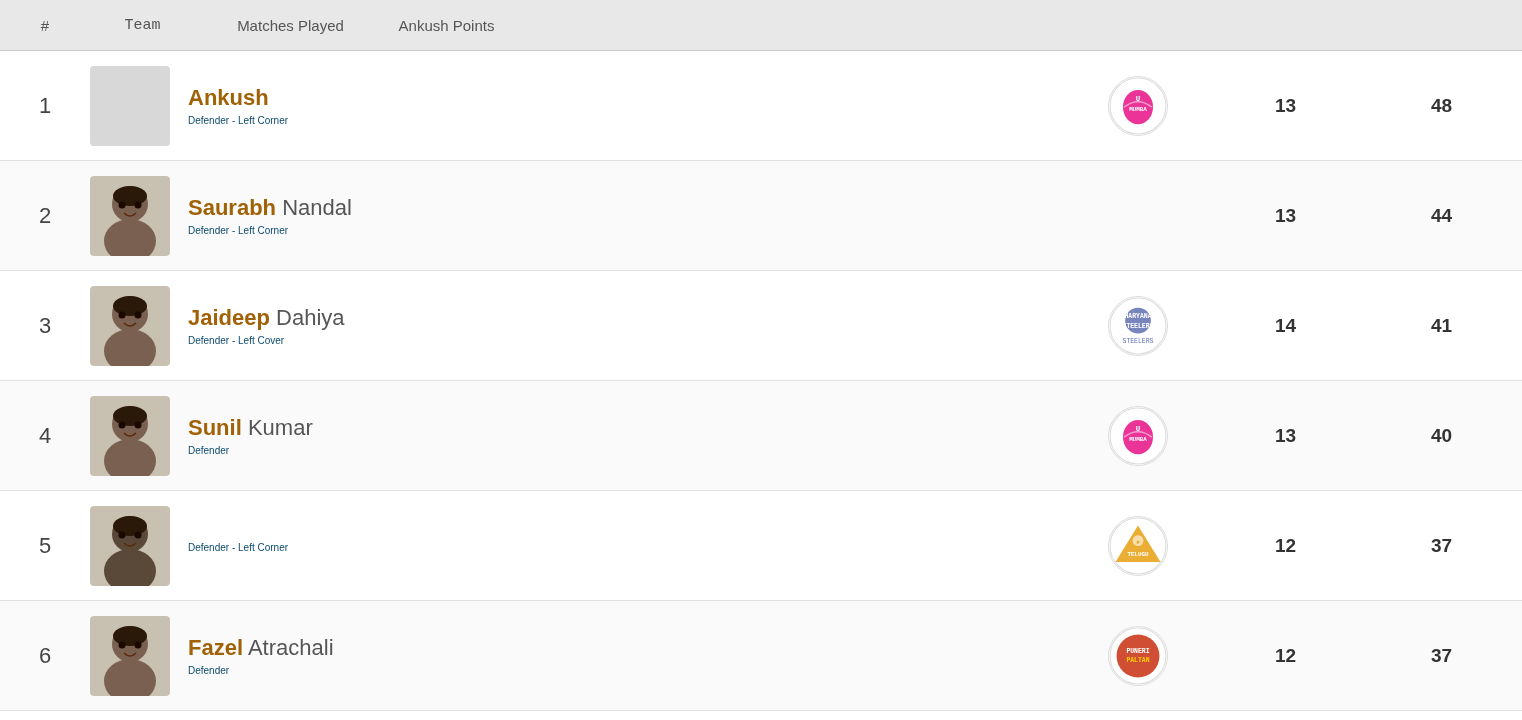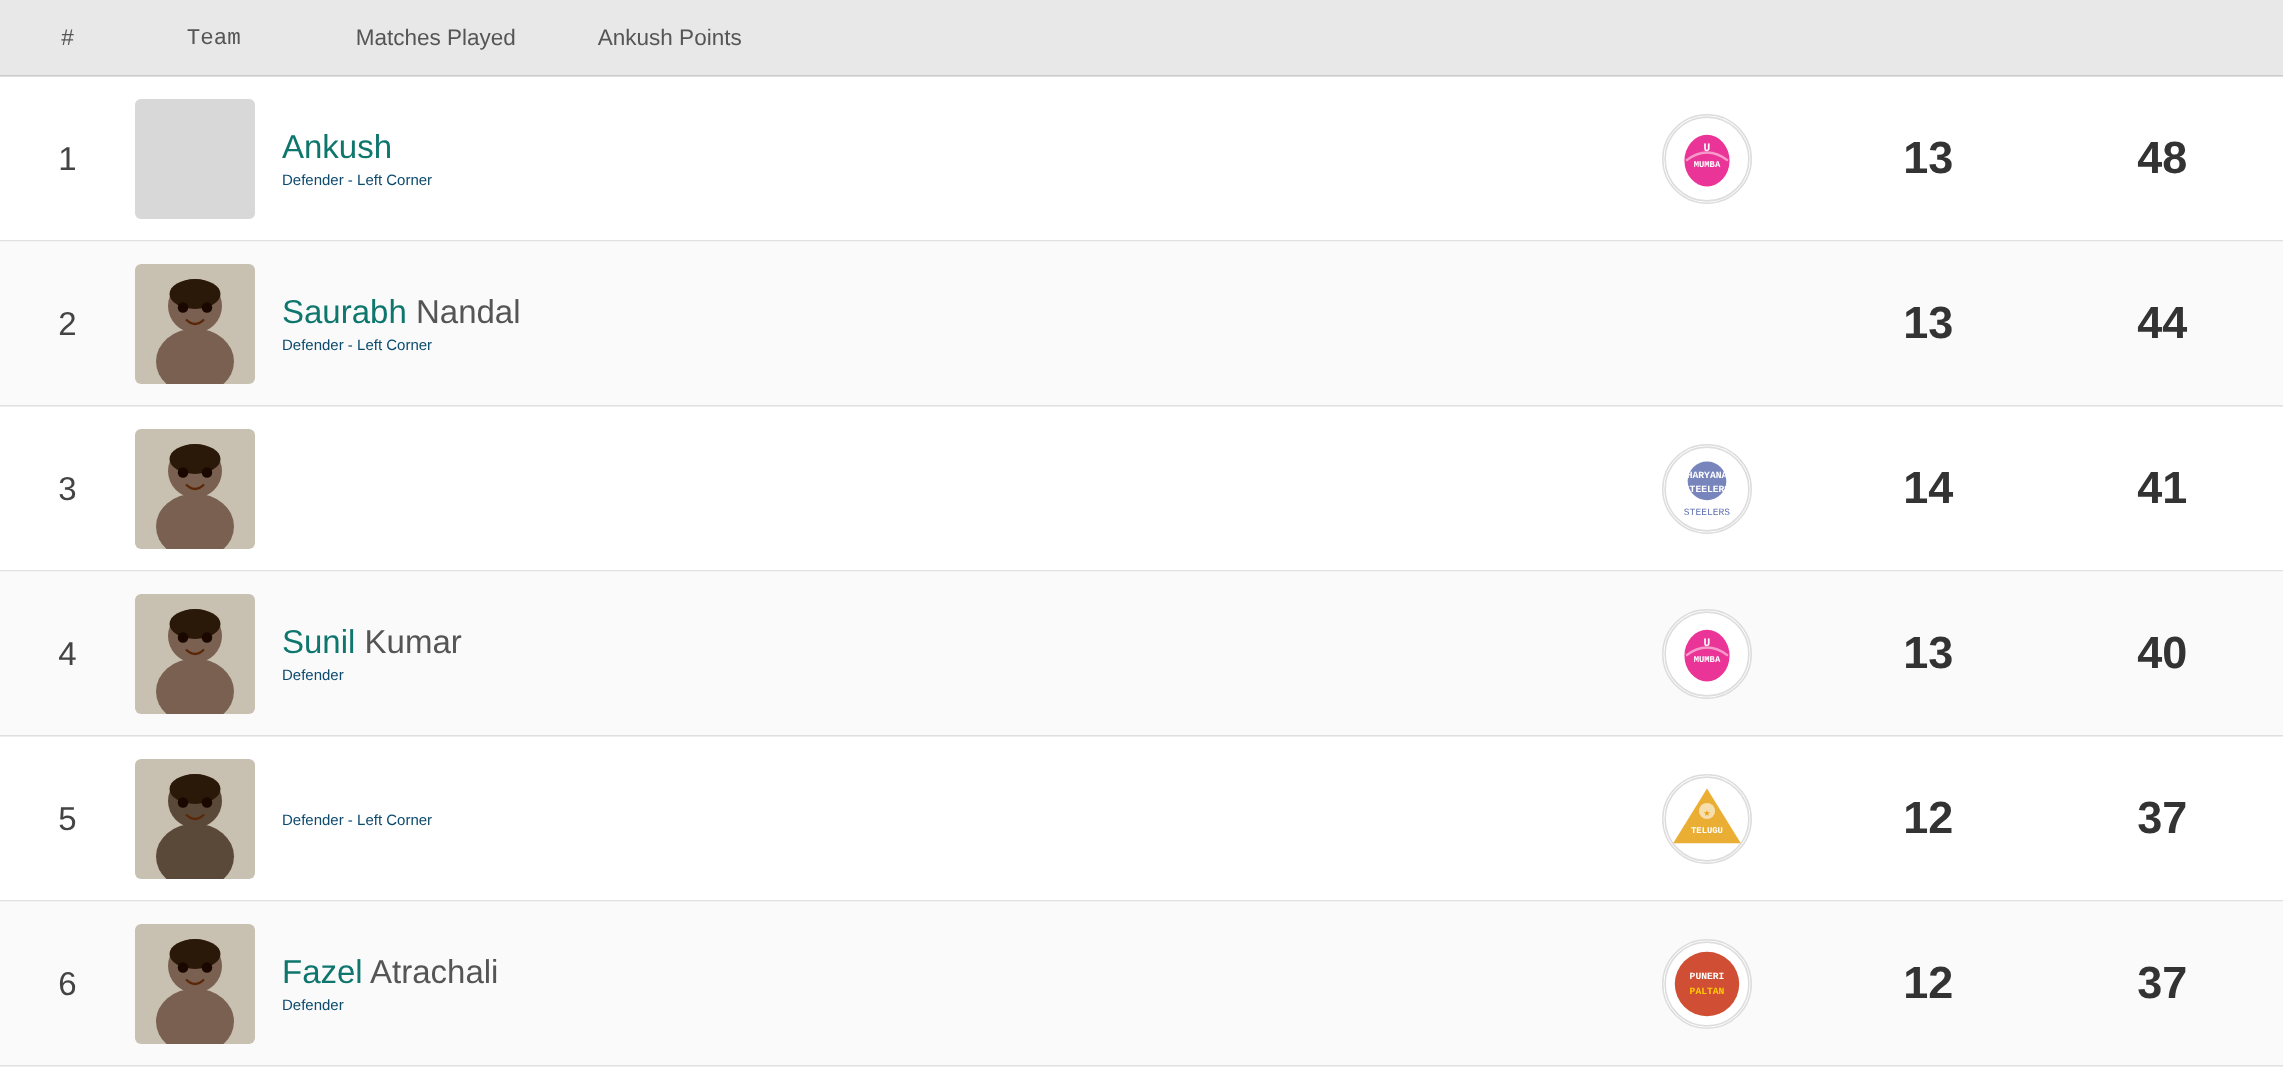--- a/index.html
+++ b/index.html
@@ -93,22 +93,22 @@
       border-radius: 4px;
     }
     .player-text {
       margin-left: 18px;
     }
     .player-name {
       font-size: 22px;
       color: #333;
     }
     .player-name .first {
-      font-weight: 400;
-      color: #0f766e;
+      font-weight: 700;
+      color: #a16207;
     }
     .player-name .last {
       font-weight: 400;
       color: #555;
       margin-top: 17px;
     }
     .player-role {
       font-size: 10px;
       color: #0c4a6e;
       margin-top: 4px;
@@ -126,21 +126,21 @@
       height: 60px;
       border-radius: 50%;
       border: 1px solid #ddd;
       display: flex;
       align-items: center;
       justify-content: center;
       overflow: hidden;
       background: #fff;
     }
     .stat-val {
-      font-size: 30px;
+      font-size: 19px;
       font-weight: 600;
       color: #333;
       text-align: center;
     }
   </style>
 </head>
 <body>
 
 <div class="table-container">
 
@@ -234,20 +234,27 @@
         <svg viewBox="0 0 80 80" xmlns="http://www.w3.org/2000/svg" width="80" height="80">
         <rect width="80" height="80" fill="#c8c0b0" rx="4"></rect>
         <ellipse cx="40" cy="65" rx="26" ry="22" fill="#7a6050"></ellipse>
         <circle cx="40" cy="28" r="18" fill="#7a6050"></circle>
         <ellipse cx="40" cy="20" rx="17" ry="10" fill="#2a1808"></ellipse>
         <circle cx="32" cy="29" r="3.5" fill="#1a0800"></circle>
         <circle cx="48" cy="29" r="3.5" fill="#1a0800"></circle>
         <path d="M34 37 Q40 43 46 37" stroke="#5a2808" stroke-width="1.5" fill="none"></path>
       </svg>
       </div>
+      <div class="player-text">
+        <div class="player-name">
+          <span class="first">Jaideep</span>
+          <span class="last"> Dahiya</span>
+        </div>
+        <div class="player-role">Defender - Left Cover</div>
+      </div>
     </div>
     <div class="col-team team-logo">
       <div class="team-circle">
         <svg viewBox="0 0 54 54" xmlns="http://www.w3.org/2000/svg">
       <circle cx="27" cy="27" r="26" fill="#fff" stroke="#ddd" stroke-width="1"></circle>
       <circle cx="27" cy="22" r="12" fill="#6070b0" opacity="0.85"></circle>
       <text x="27" y="20" text-anchor="middle" font-size="6" fill="#fff" font-weight="bold">HARYANA</text>
       <text x="27" y="29" text-anchor="middle" font-size="6" fill="#fff" font-weight="bold">STEELERS</text>
       <text x="27" y="43" text-anchor="middle" font-size="6" fill="#6070b0">STEELERS</text>
     </svg>

